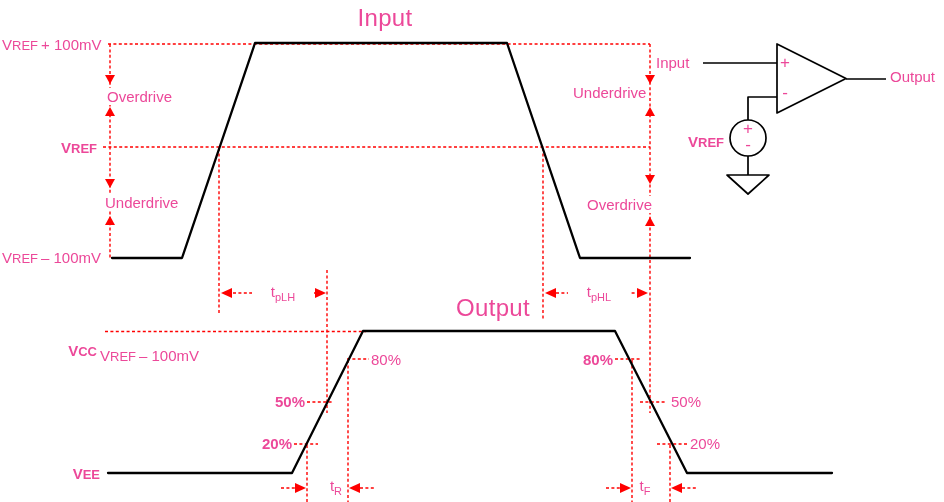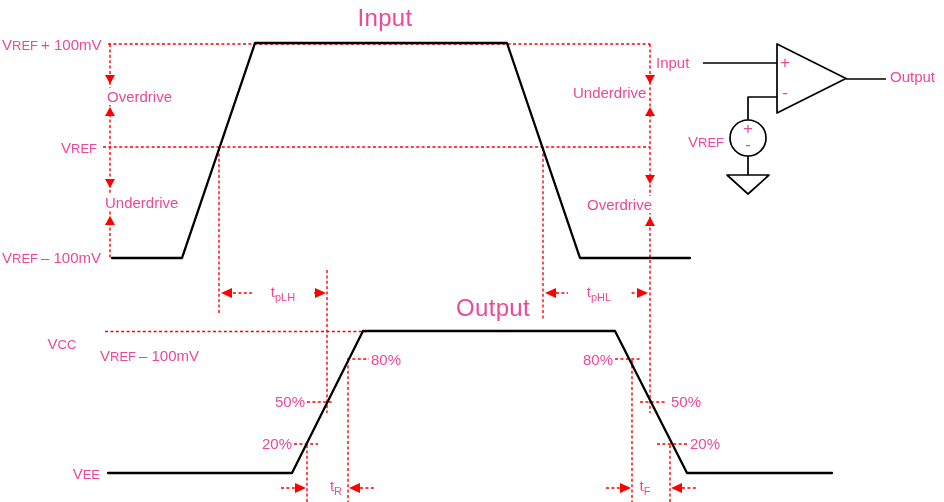--- a/index.html
+++ b/index.html
@@ -9,21 +9,21 @@
   }
   #stage svg { position:absolute; left:0; top:0; }
   .lbl {
     position:absolute; font-size:15px; line-height:17px;
     white-space:nowrap; color:#ec4899;
   }
   .sub  { font-size:13px; }
   .tsub { font-size:11px; vertical-align:-4px;text-align:right; }
   .rest { margin-left:3px;text-align:center; }
   .title { font-size:24px; line-height:26px; letter-spacing:0.3px; }
-  .ra  { text-align:right; }
+  .ra  { text-align:right;font-weight:bold; }
   .ctr { text-align:center; }
   .wbg { background:#fff; padding:0 3px; }
   .sym { font-size:17px; text-align:center; line-height:17px; }
 </style>
 </head>
 <body>
 
 <div id="stage">
 
   <svg width="944" height="502" viewBox="0 0 944 502">
@@ -86,21 +86,21 @@
   </div>
 
   <div class="lbl wbg" style="left:104px;top:88px;">Overdrive</div>
 
   <div class="lbl wbg" style="left:102px;top:194px;">Underdrive</div>
 
   <div class="lbl wbg" style="left:570px;top:84px;">Underdrive</div>
 
   <div class="lbl wbg" style="left:584px;top:196px;">Overdrive</div>
 
-  <div class="lbl ra" style="left:27px;top:335px;width:70px;text-align:center;">
+  <div class="lbl ra" style="left:27px;top:342px;width:70px;">
     <span>V</span><span class="sub">CC</span>
   </div>
 
   <div class="lbl" style="left:100px;top:347px;">
     <span>V</span><span class="sub">REF</span><span class="rest">– 100mV</span>
   </div>
 
   <div class="lbl ra" style="left:30px;top:465px;width:70px;">
     <span>V</span><span class="sub">EE</span>
   </div>

